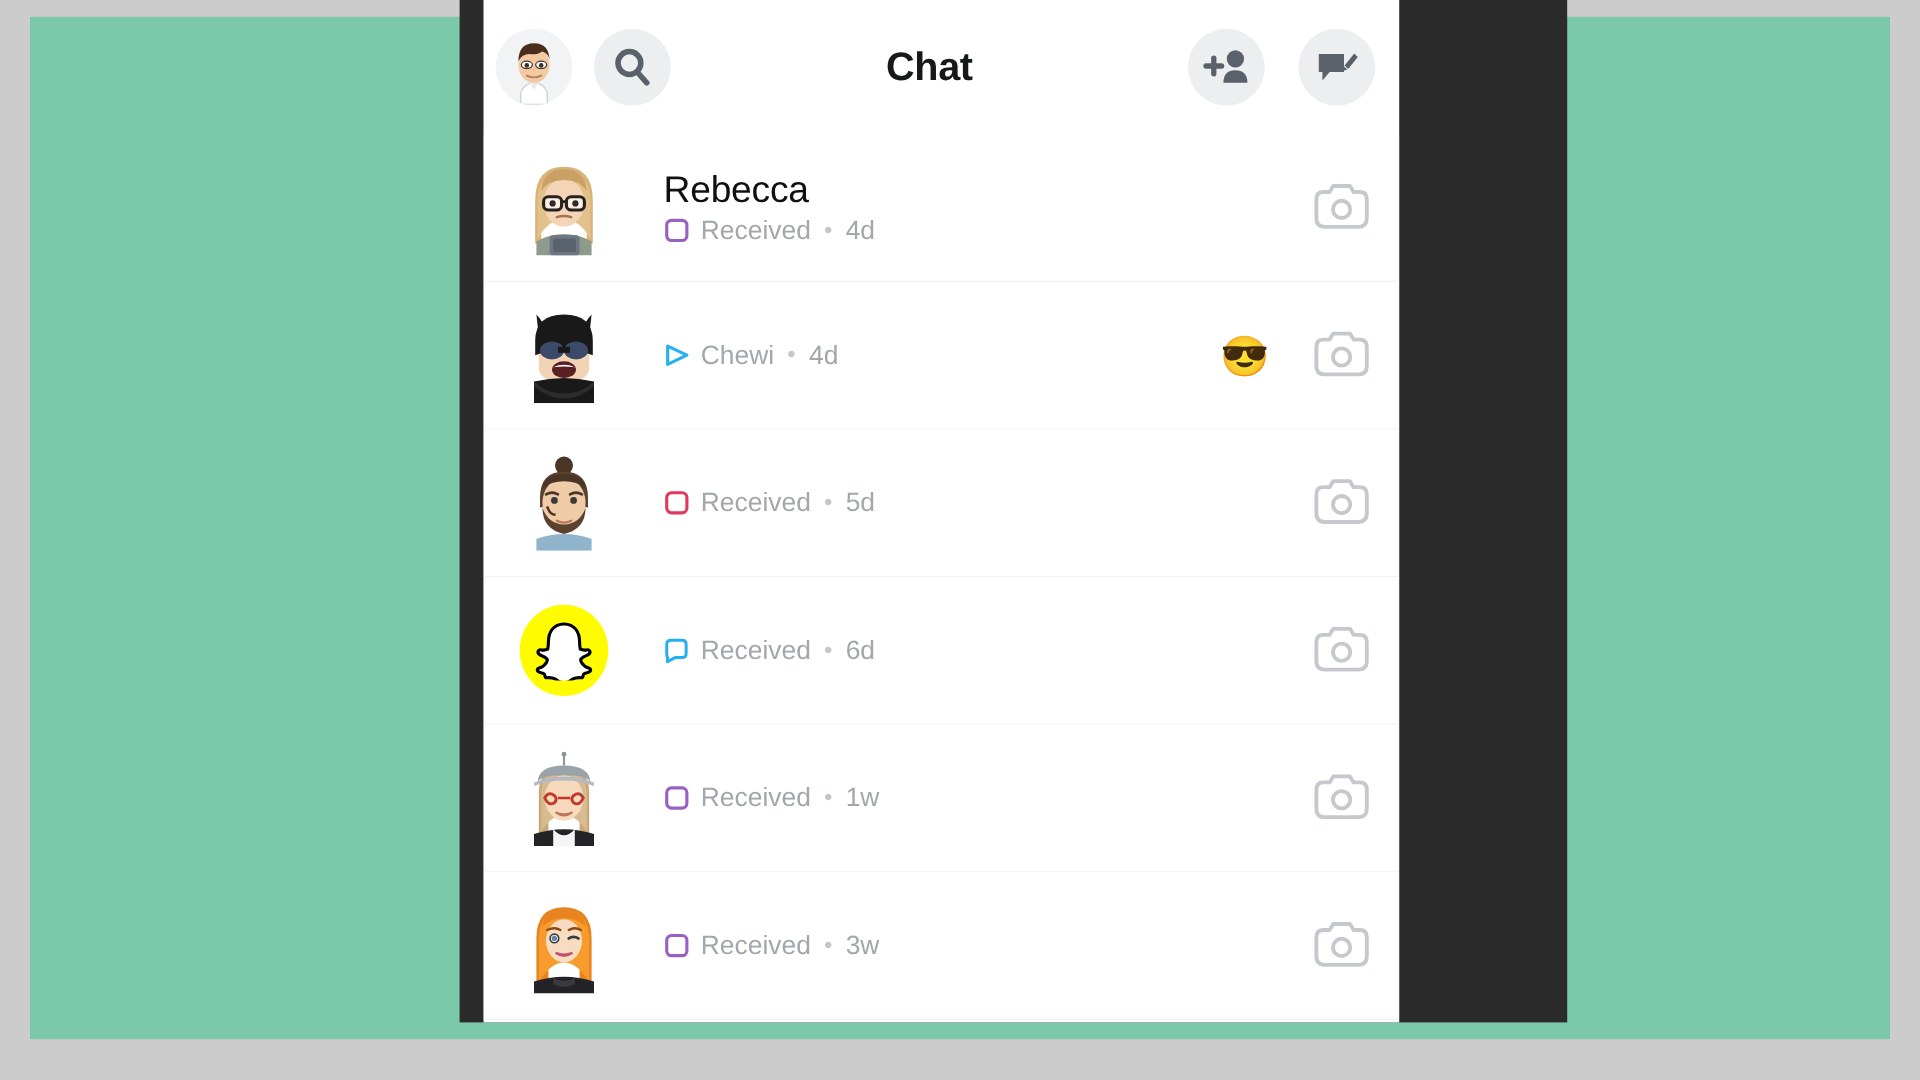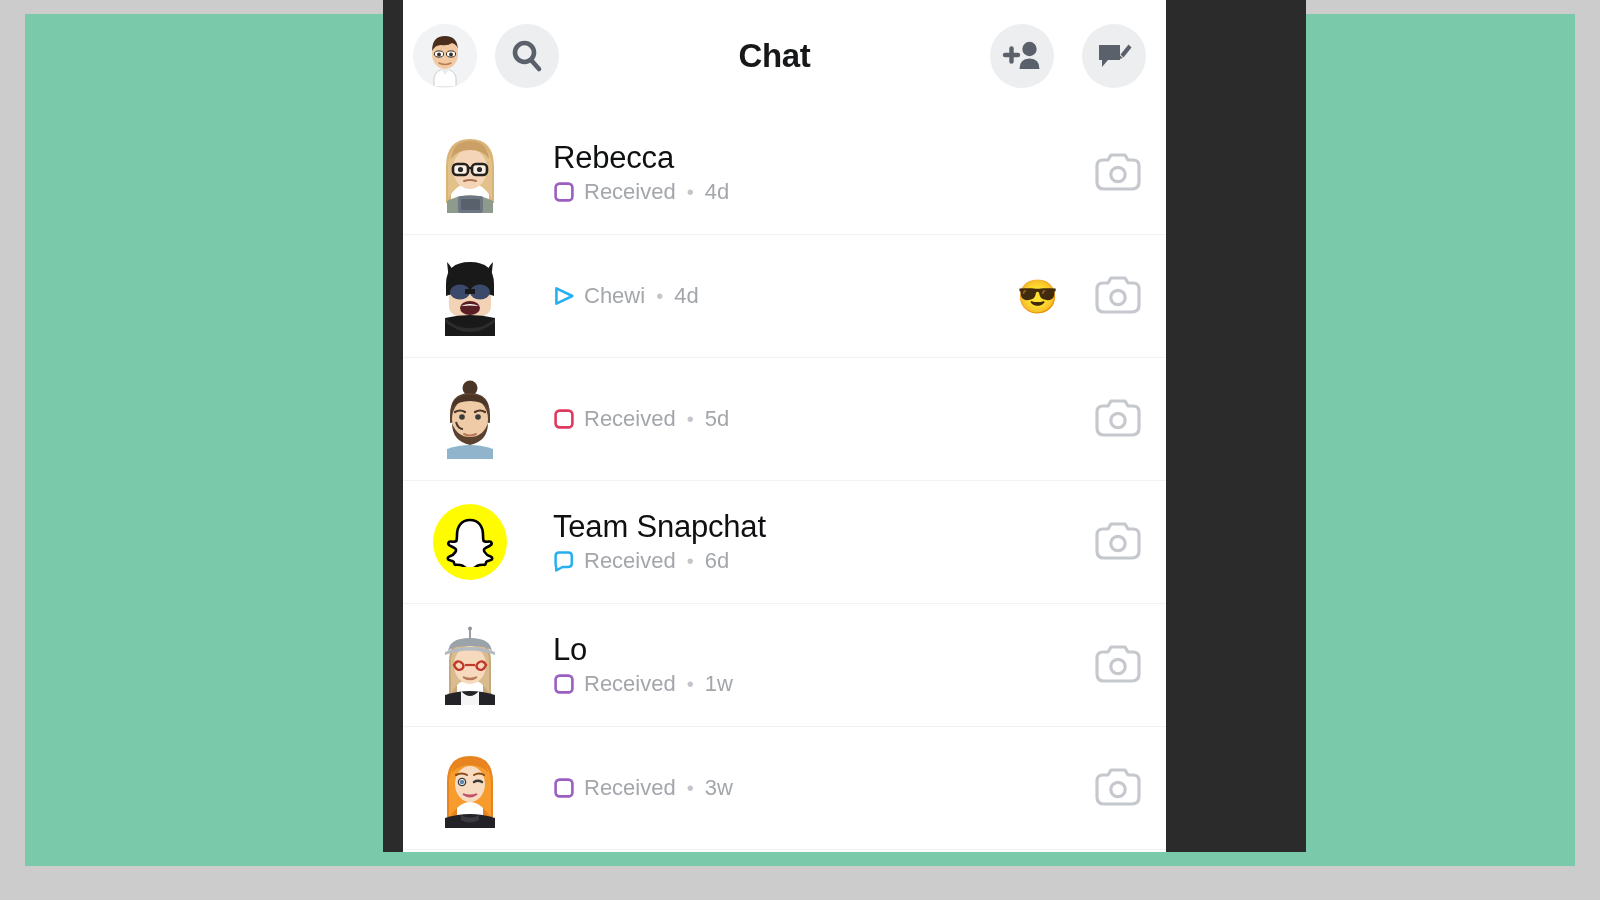--- a/index.html
+++ b/index.html
@@ -352,21 +352,20 @@
 
       <div class="chat-row">
         <div class="row-avatar">
           <div class="ghost-badge">
             <svg width="48" height="50" viewBox="0 0 48 50">
               <path d="M24 3 C33 3 37 10 37 18 q0 4 .6 6 2.6 1.2 5 .6 2.4-.6 3 1.2 .6 2-2.6 3.4 -3.4 1.4-4.6 2.6 -1 1 .2 3.2 1.8 3.2 6 4.6 1.8 .6 1.6 2 -.2 1.4-3 2 -2.2 .4-2.8 1.2 -.4 .6-.6 1.8 -.2 1.4-1.8 1.2 -2-.2-4.2 .2 -2.4 .4-4.6 2.2 -2 1.6-5.2 1.6 -3.2 0-5.2-1.6 -2.2-1.8-4.6-2.2 -2.2-.4-4.2-.2 -1.6 .2-1.8-1.2 -.2-1.2-.6-1.8 -.6-.8-2.8-1.2 -2.8-.6-3-2 -.2-1.4 1.6-2 4.2-1.4 6-4.6 1.2-2.2 .2-3.2 -1.2-1.2-4.6-2.6 -3.2-1.4-2.6-3.4 .6-1.8 3-1.2 2.4 .6 5-.6 .6-2 .6-6 C11 10 15 3 24 3 Z" fill="#ffffff" stroke="#000000" stroke-width="2.6" stroke-linejoin="round"></path>
             </svg>
           </div>
         </div>
         <div class="row-main">
-          <div class="row-name">Team Snapchat</div>
           <div class="row-status">
             <svg class="status-icon" viewBox="0 0 22 22">
               <path d="M2.6 6 q0-3.4 3.4-3.4 h9.4 q3.4 0 3.4 3.4 v7.6 q0 3.4-3.4 3.4 h-5.8 l-6.4 3.4 v-3.6 q-.6-1-.6-3.2 z" fill="none" stroke="#27b0f0" stroke-width="2.5" stroke-linejoin="round"></path>
             </svg>
             <span>Received</span>
             <span class="status-sep">•</span>
             <span>6d</span>
           </div>
         </div>
         <div class="row-emoji"></div>
@@ -390,21 +389,20 @@
             <circle cx="37" cy="3.5" r="2" fill="#8d949c"></circle>
             <path d="M21 40 q3-6 8-2 q3 3 0 6 q-5 3-8-4 z" fill="none" stroke="#c0392b" stroke-width="2.4"></path>
             <path d="M53 40 q-3-6-8-2 q-3 3 0 6 q5 3 8-4 z" fill="none" stroke="#c0392b" stroke-width="2.4"></path>
             <line x1="32" y1="40" x2="42" y2="40" stroke="#c0392b" stroke-width="2.2"></line>
             <path d="M30 52 Q37 57 44 52 Q37 55 30 52 Z" fill="#ffffff" stroke="#b8795a" stroke-width="1.6"></path>
             <path d="M12 70 Q37 62 62 70 L62 80 L12 80 Z" fill="#242428"></path>
             <path d="M28 66 Q37 76 46 66 L46 80 L28 80 Z" fill="#f5f5f5"></path>
           </svg>
         </div>
         <div class="row-main">
-          <div class="row-name">Lo</div>
           <div class="row-status">
             <svg class="status-icon" viewBox="0 0 22 22">
               <rect x="2.6" y="2.6" width="16.8" height="16.8" rx="4" fill="none" stroke="#9a5fc0" stroke-width="2.6"></rect>
             </svg>
             <span>Received</span>
             <span class="status-sep">•</span>
             <span>1w</span>
           </div>
         </div>
         <div class="row-emoji"></div>

